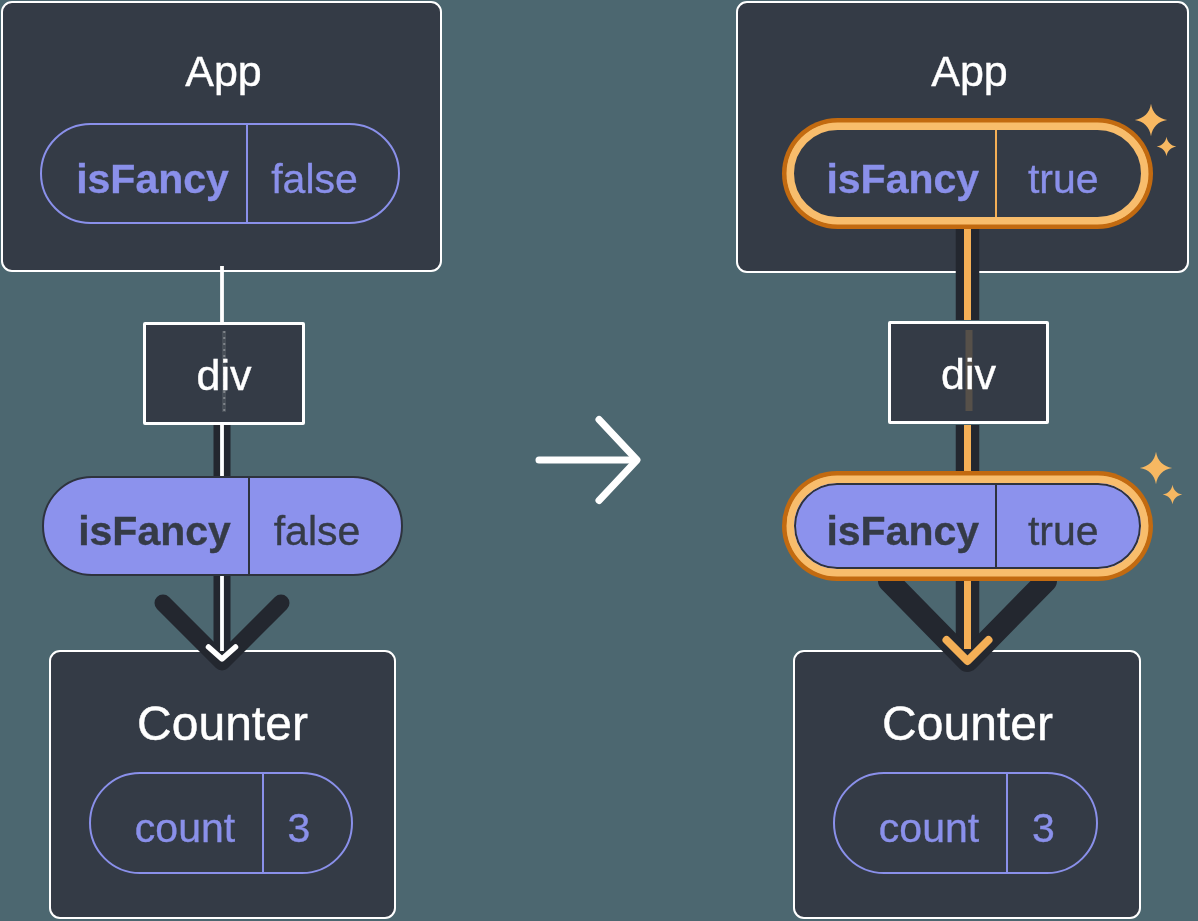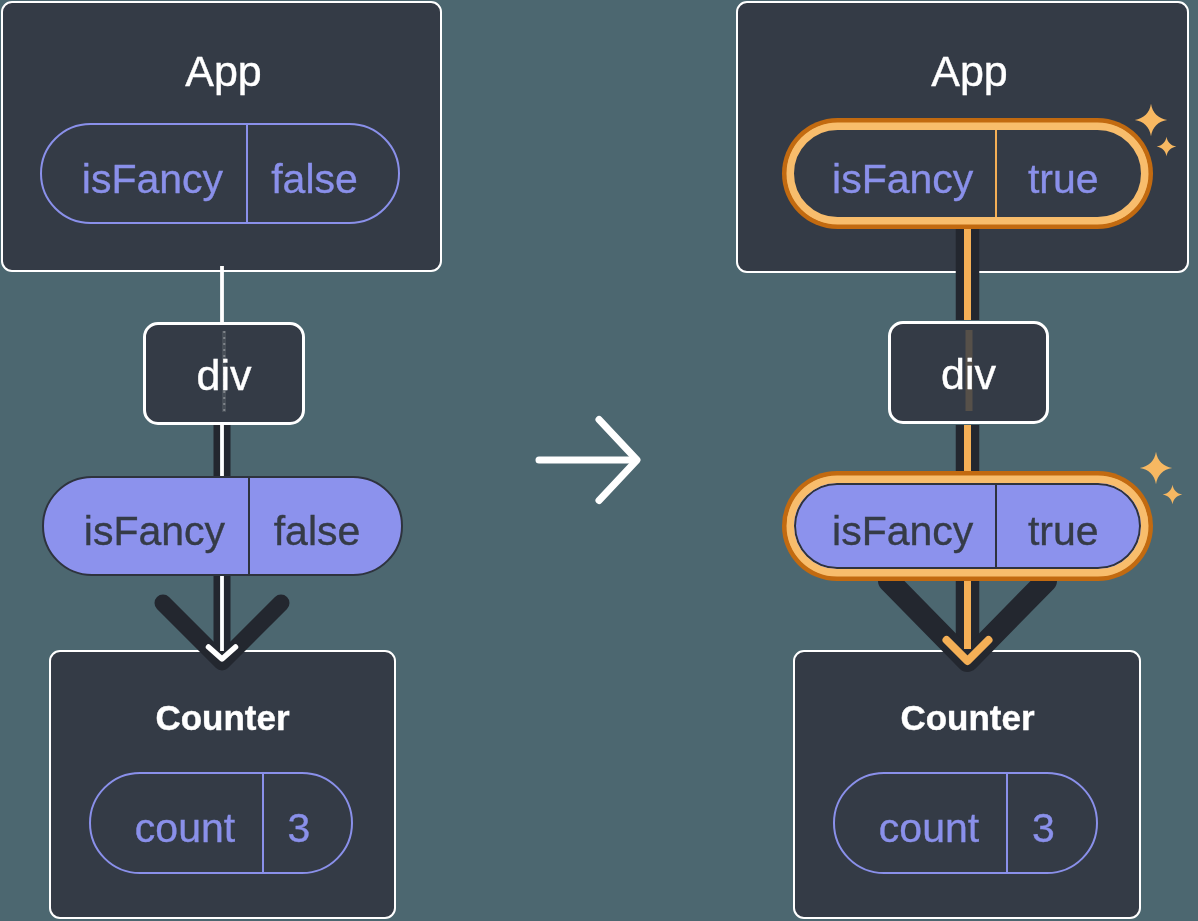--- a/index.html
+++ b/index.html
@@ -13,28 +13,28 @@
   .card-title{position:absolute;text-align:center;
         color:var(--title_text,#FFFFFF);font-size:43px;font-weight:500;
         -webkit-text-stroke:0.4px currentColor;line-height:1;}
   #app-card-before {left:1px;  top:1px;  width:441px;height:271px;}
   #app-card-after  {left:736px;top:1px;  width:453px;height:272px;}
   #counter-card-before{left:49px; top:650px;width:347px;height:269px;}
   #counter-card-after {left:793px;top:650px;width:348px;height:269px;}
   #app-title-before{left:0;width:441px;top:46.5px;}
   #app-title-after{left:0;width:463px;top:46.5px;}
   .counter-title{top:700px;position:absolute;text-align:center;
-        color:var(--title_text,#FFFFFF);font-size:35px;font-weight:700;
+        color:var(--title_text,#FFFFFF);font-size:48px;font-weight:400;
         -webkit-text-stroke:0.4px currentColor;line-height:1;}
   #counter-title-before{left:49px;width:347px;}
   #counter-title-after{left:793px;width:349px;}
 
   
   .div-node{position:absolute;box-sizing:border-box;background:var(--card,#343B46);
-        border:3px solid var(--card_border,#FFFFFF);border-radius:15px;
+        border:3px solid var(--card_border,#FFFFFF);border-radius:2px;
         display:flex;align-items:center;justify-content:center;}
   #div-node-before{left:143px;top:322px;width:162px;height:103px;}
   #div-node-after {left:888px;top:321px;width:161px;height:103px;}
   .div-label{color:var(--title_text,#FFFFFF);font-size:43px;font-weight:500;line-height:1;
         -webkit-text-stroke:0.4px currentColor;position:relative;z-index:2;padding-top:3px;}
   .ghost-line{position:absolute;left:50%;transform:translateX(-50%);
         top:6px;height:81px;z-index:1;}
   .ghost-line.white{width:4px;background:rgba(255,255,255,0.10);}
   .ghost-line.white::after{content:"";position:absolute;left:50%;width:1.5px;
         transform:translateX(-50%);top:0;bottom:0;
@@ -69,21 +69,21 @@
         0 0 0 0.5px var(--orange_light,#F8BD6C),0 0 0 5px var(--orange_dark,#C26A10);}
   .pill.filled.highlight .cell.name{border-right:2px solid var(--pill_dark_line,#2E333E);}
   .pill .cell.value b{font-weight:400;}
 
   #pill-app-before    {left:40px; top:123px;width:360px;height:101px;}
   #pill-app-after     {left:787px;top:123px;width:361px;height:101px;}
   #pill-mid-before    {left:42px; top:476px;width:361px;height:100px;}
   #pill-mid-after     {left:787px;top:476px;width:361px;height:100px;}
   #pill-counter-before{left:89px; top:772px;width:264px;height:102px;}
   #pill-counter-after {left:833px;top:772px;width:265px;height:102px;}
-  .appcell{width:206px;}
+  .appcell{width:206px;font-weight:bold;}
   .countercell{width:173px;}
 
   
   #arrows{position:absolute;left:0;top:0;z-index:5;}
   .div-node{z-index:6;}
   .pill{z-index:7;}
   .sparkle{position:absolute;z-index:8;}
   .card{z-index:1;}
   .card-title,.counter-title{z-index:2;}
 </style>

